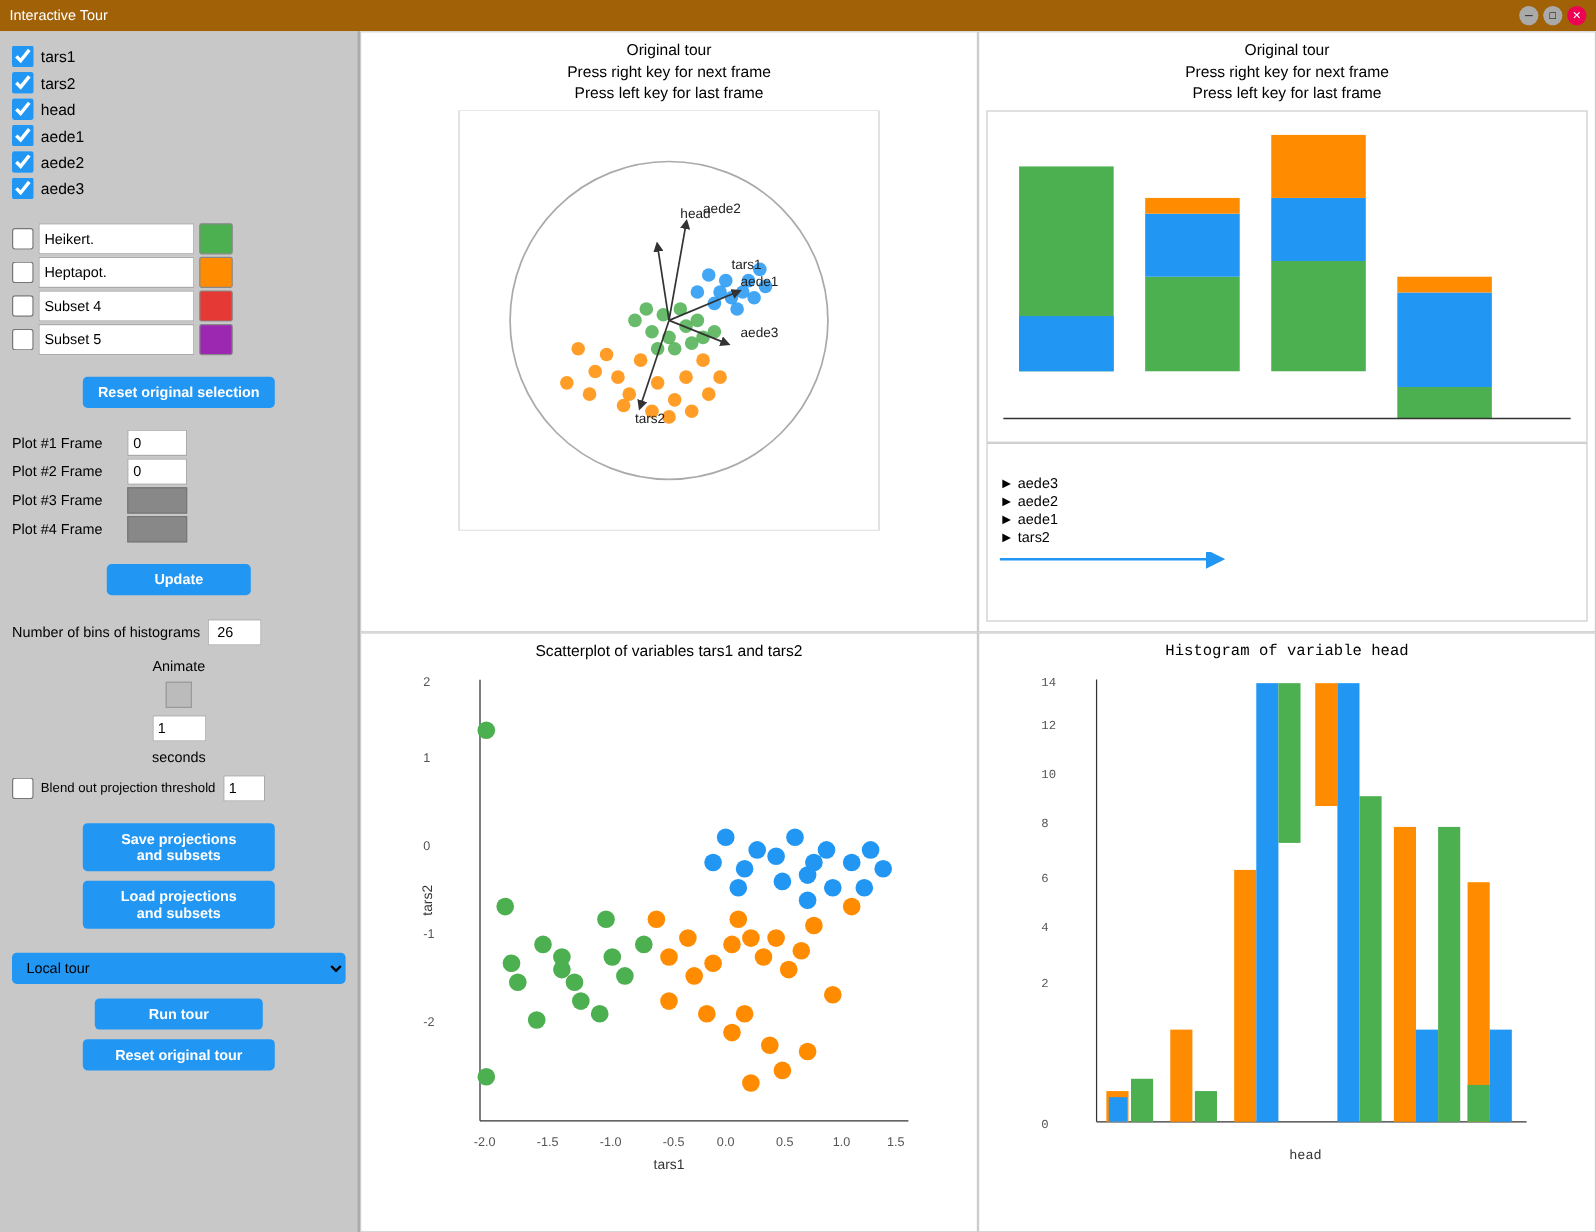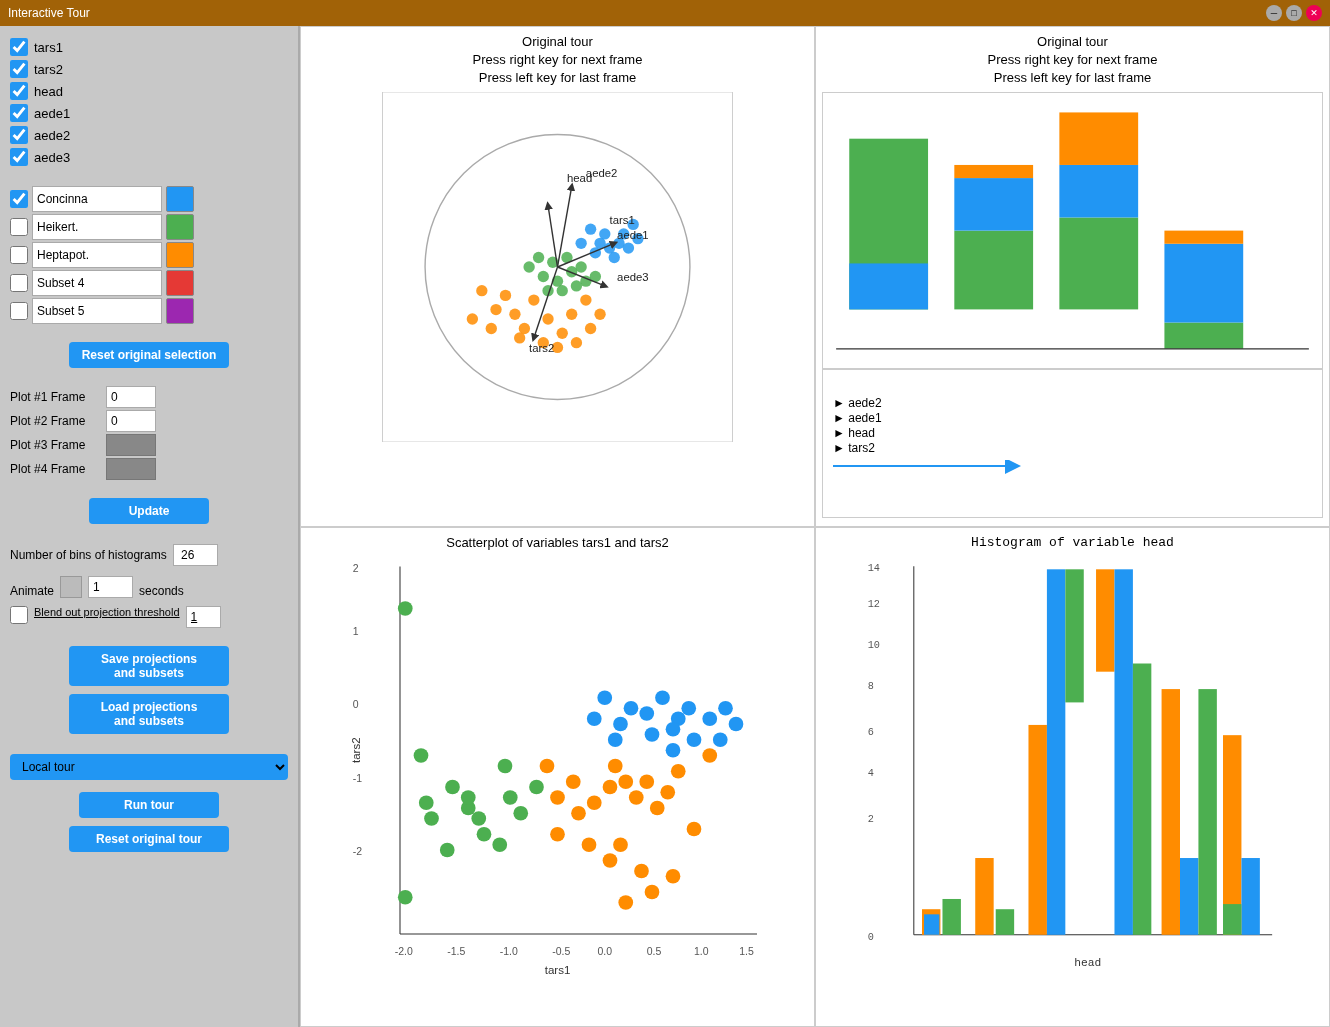--- a/index.html
+++ b/index.html
@@ -119,33 +119,34 @@
       height: 22px;
       border: 1px solid #aaa;
       background: white;
       font-size: 12px;
       padding: 0 4px;
       text-align: center;
     }
 
     .animate-row {
       display: flex;
-      align-items: flex-end;
+      align-items: center;
       gap: 6px;
       margin: 2px 0;
+      flex-direction: column;
     }
     .animate-row label { font-size: 12px; }
     .animate-checkbox { width: 22px; height: 22px; background: #bbb; border: 1px solid #999; }
     .seconds-input { width: 45px; height: 22px; border: 1px solid #aaa; background: white; font-size: 12px; padding: 0 4px; }
 
     .blend-row {
       display: flex;
+      align-items: center;
       gap: 6px;
       margin: 2px 0;
-      text-decoration: underline;
     }
     .blend-row input[type="checkbox"] { width: 18px; height: 18px; }
     .blend-row label { font-size: 11px; }
     .blend-input { width: 35px; height: 22px; border: 1px solid #aaa; background: white; font-size: 12px; padding: 0 4px; }
 
     .dropdown-row {
       display: flex;
       align-items: center;
       gap: 4px;
       margin: 4px 0;
@@ -229,25 +230,20 @@
   </div>
         <div class="checkbox-item">
     <input type="checkbox" checked="" style="">
     <label>aede3</label>
   </div>
       </div>
 
     <div class="section-divider"></div>
 
     <div id="subset-rows">
-        <div class="color-row">
-    <input type="checkbox" checked="" style="">
-    <input class="color-text-input" type="text" value="Concinna" style="">
-    <div class="color-swatch" style="background:#2196F3;"></div>
-  </div>
         <div class="color-row">
     <input type="checkbox" style="">
     <input class="color-text-input" type="text" value="Heikert." style="">
     <div class="color-swatch" style="background:#4CAF50;"></div>
   </div>
         <div class="color-row">
     <input type="checkbox" style="">
     <input class="color-text-input" type="text" value="Heptapot." style="">
     <div class="color-swatch" style="background:#FF8C00;"></div>
   </div>
@@ -434,23 +430,23 @@
             <rect x="20" y="160" width="60" height="0" fill="#FF8C00"></rect>
             <rect x="100" y="50" width="60" height="10" fill="#FF8C00"></rect>
             <rect x="180" y="10" width="60" height="40" fill="#FF8C00"></rect>
             <rect x="260" y="100" width="60" height="10" fill="#FF8C00"></rect>
 
             <line x1="10" y1="190" x2="370" y2="190" stroke="#333" stroke-width="1"></line>
           </svg>
         </div>
 
         <div style="flex:1; border:1px solid #ccc; padding:4px 10px; font-size:12px; display:flex; flex-direction:column; justify-content:center; gap:1px;">
+          <div>► aede3</div>
           <div>► aede2</div>
           <div>► aede1</div>
-          <div>► head</div>
           <div>► tars2</div>
           <div style="margin-top:4px;">
             <svg width="200" height="12">
               <line x1="0" y1="6" x2="180" y2="6" stroke="#2196F3" stroke-width="2" marker-end="url(#blarr)"></line>
               <defs>
                 <marker id="blarr" markerWidth="8" markerHeight="8" refX="4" refY="4" orient="auto">
                   <path d="M0,0 L0,8 L8,4 z" fill="#2196F3"></path>
                 </marker>
               </defs>
             </svg>

